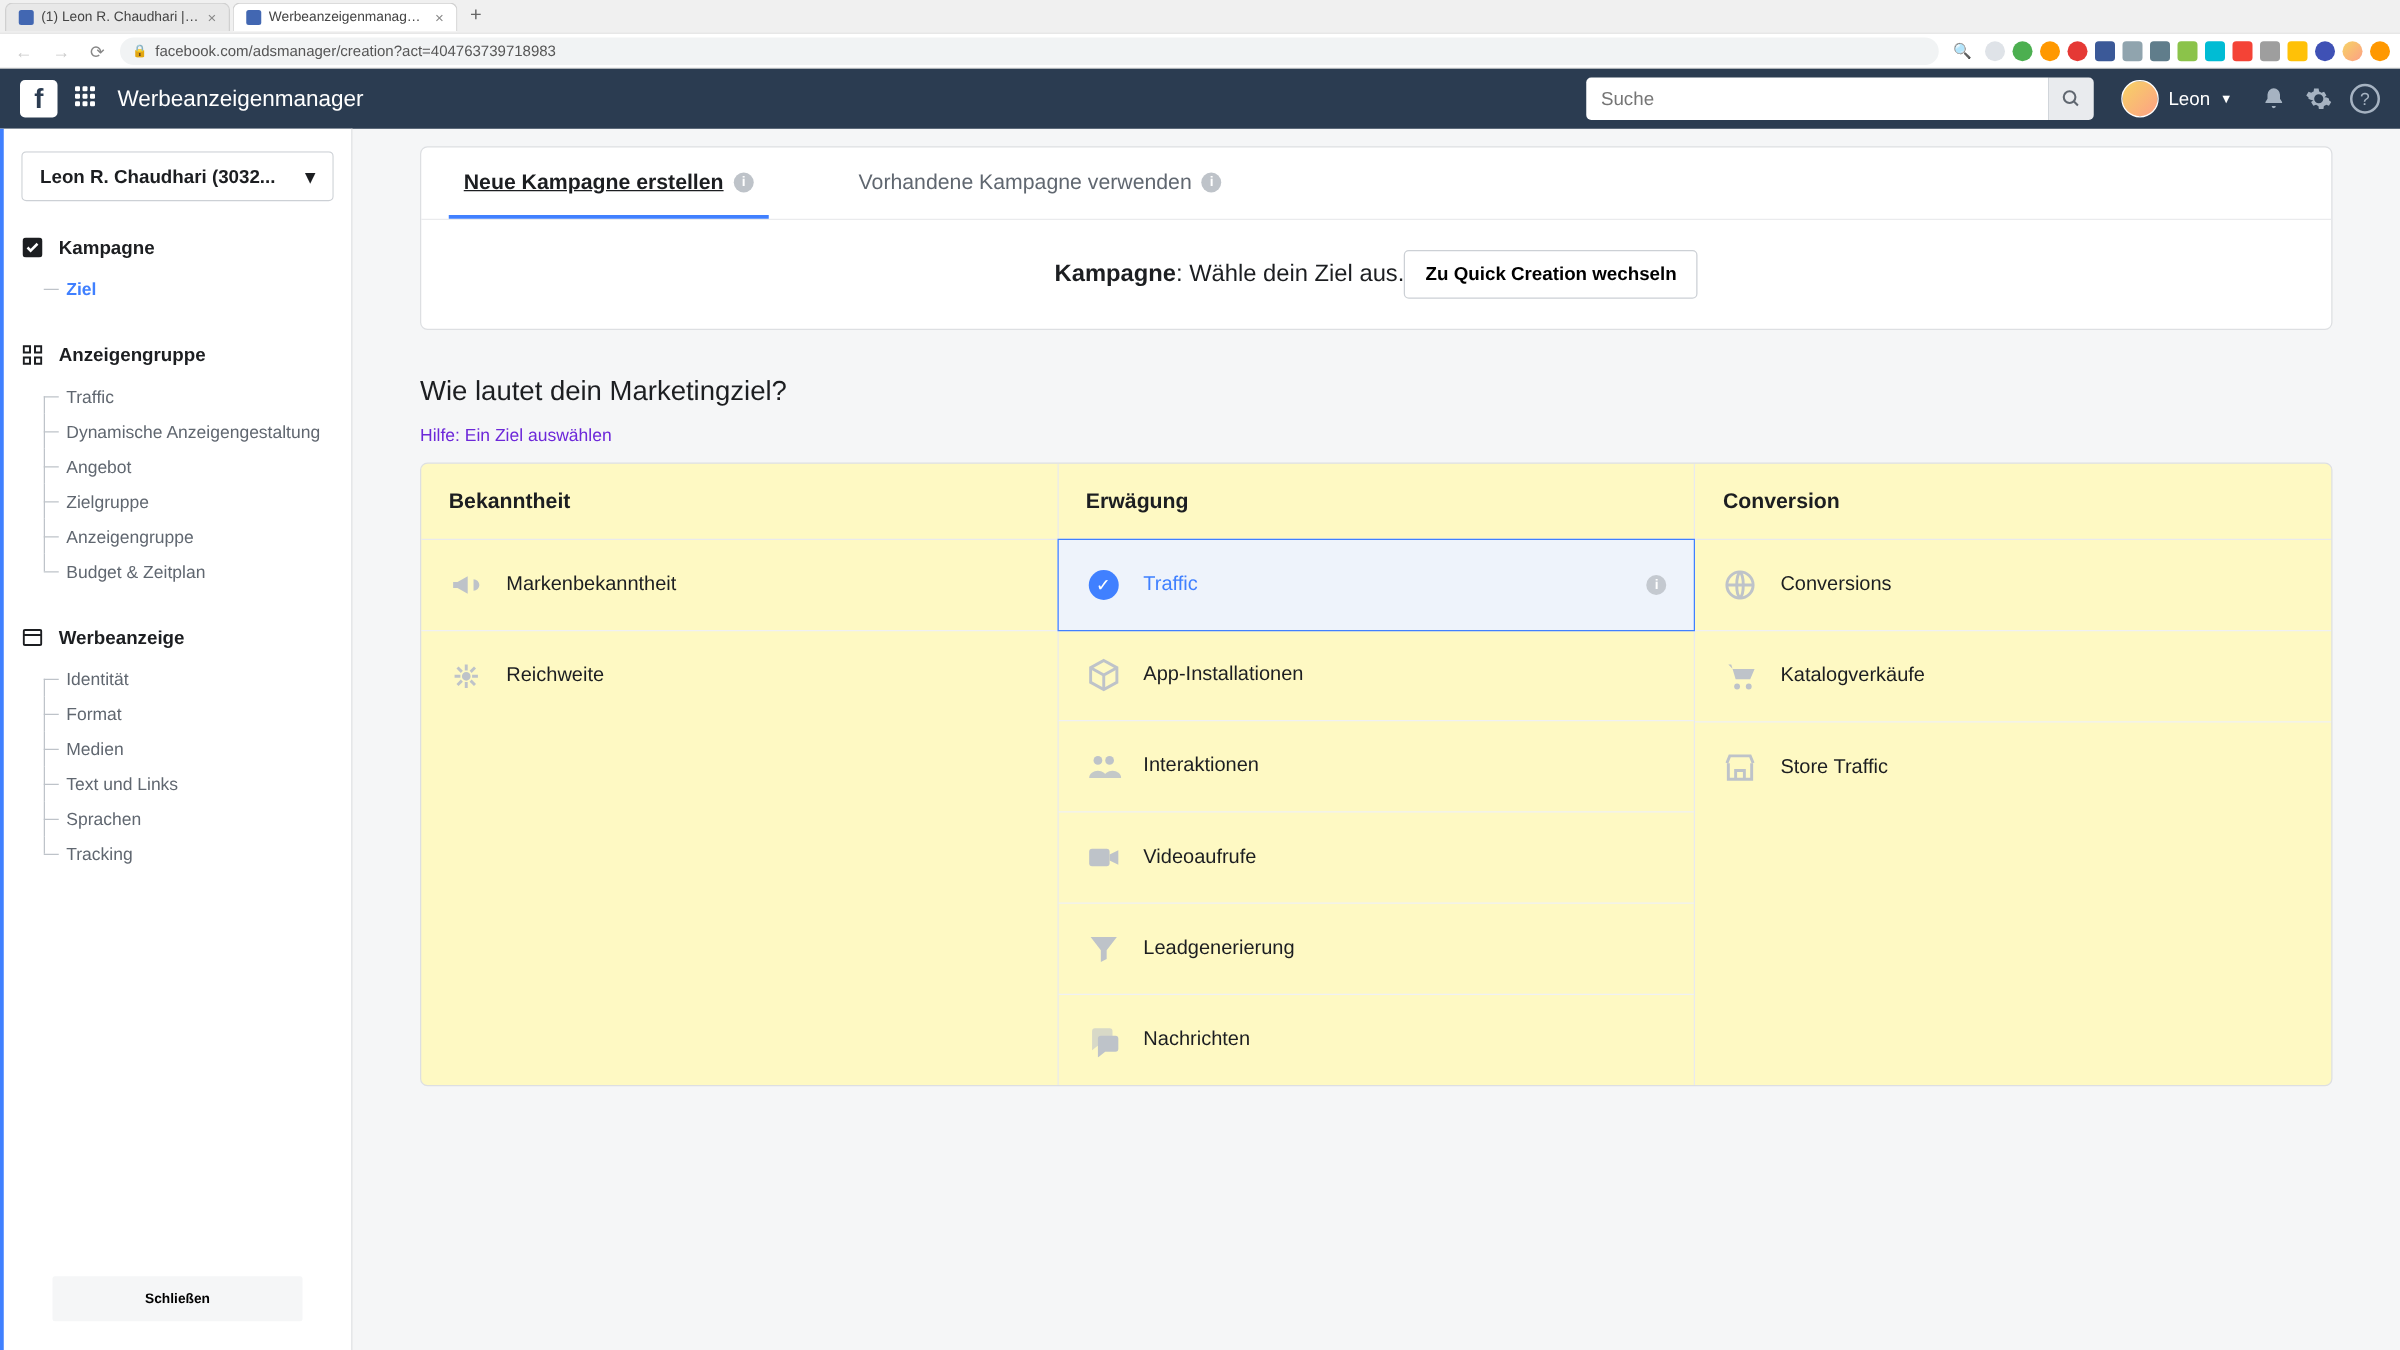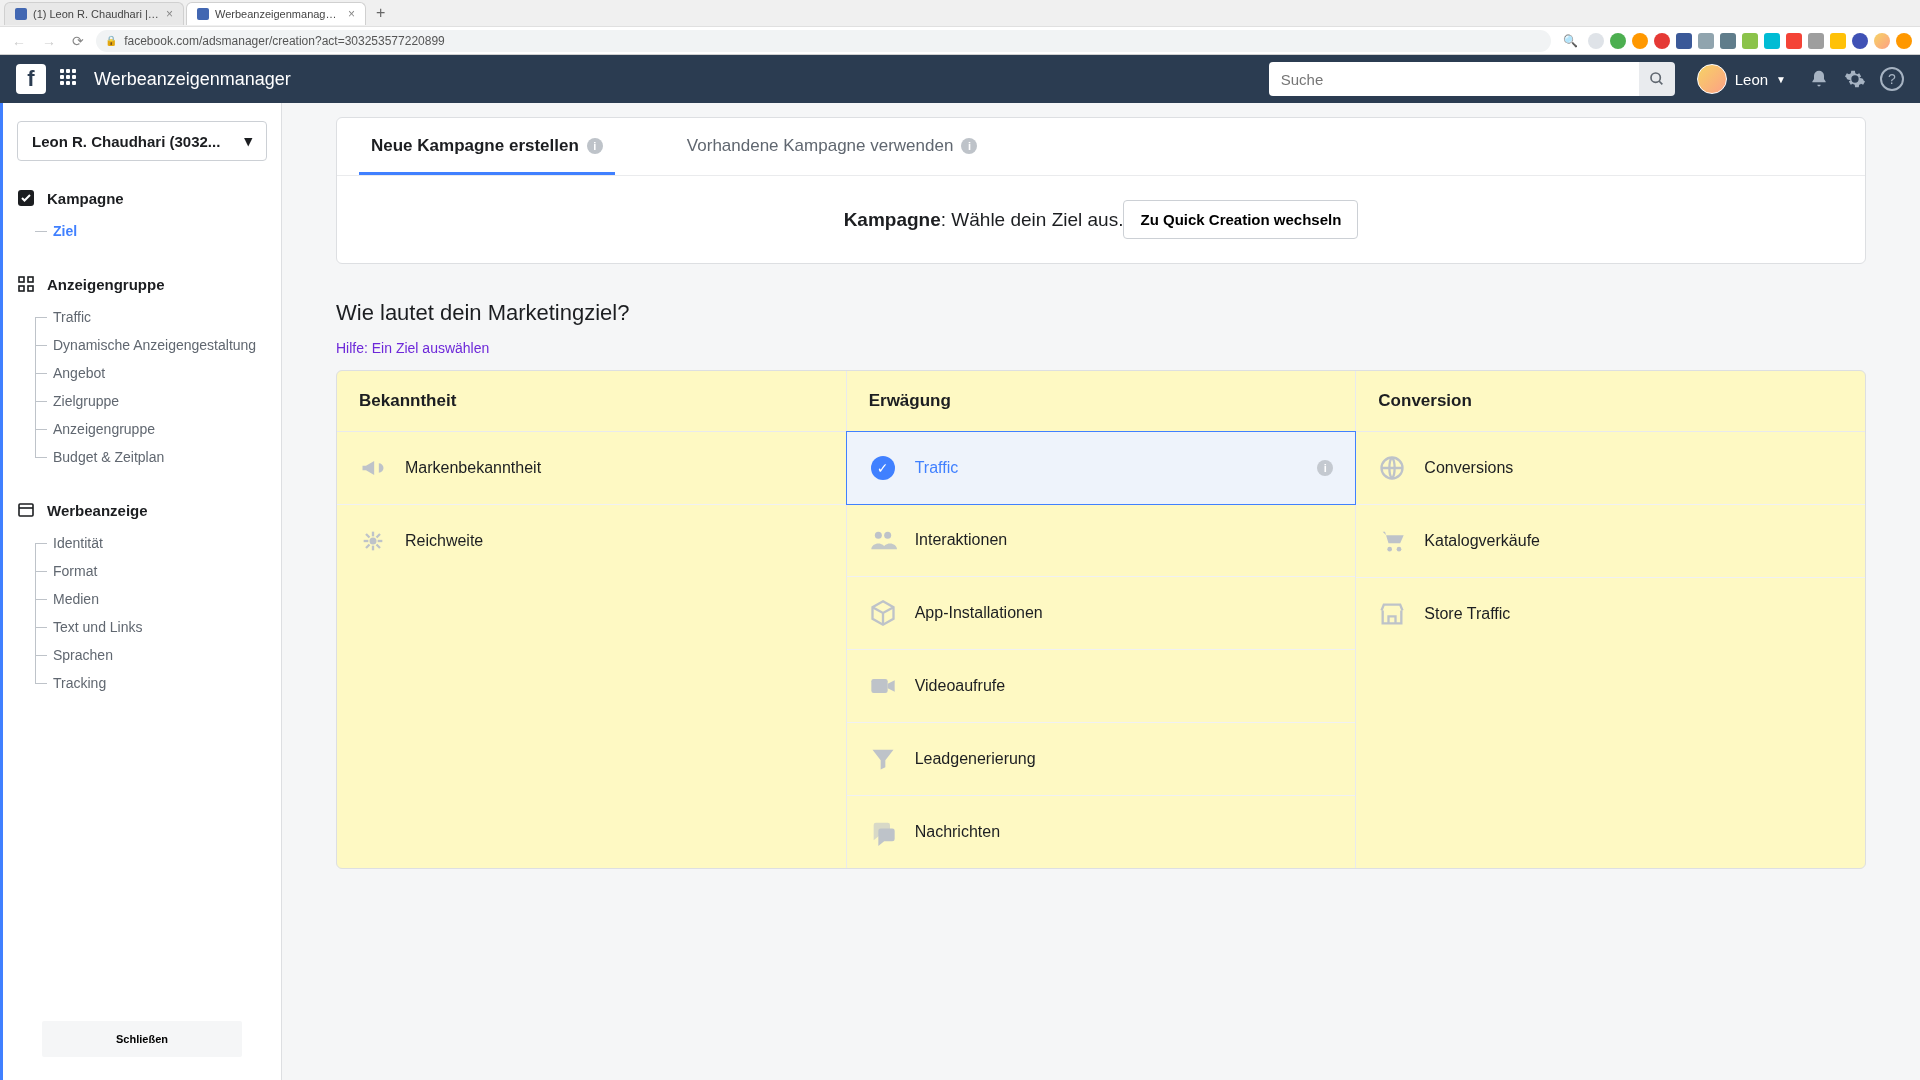--- a/index.html
+++ b/index.html
@@ -58,21 +58,21 @@
 
   .close-bar { padding: 12px 0; }
   .close-btn { width: 80%; margin: 0 auto; display:block; background: #f5f6f7; border: none; padding: 12px; font-size: 11px; font-weight: 600; cursor:pointer; border-radius:2px; }
 
   
   .main { flex: 1; overflow-y: auto; padding: 0 54px 40px; }
   .card { background: #fff; border: 1px solid #dddfe2; border-radius: 6px; margin-top: 14px; }
   .tab-header { display: flex; padding: 0 22px; border-bottom: 1px solid #eaebed; }
   .ctab { padding: 18px 12px 16px; font-size: 17px; color: #606770; display:flex; align-items:center; gap:8px; cursor:pointer; border-bottom: 3px solid transparent; margin-right: 60px; }
   .ctab.active { color: #1c1e21; font-weight: 600; border-bottom-color: #4080ff; }
-  .ctab.active span:first-child { font-weight:600; }
+  .ctab.active span:first-child { font-weight:600;text-decoration:underline; }
   .info-i { width:16px; height:16px; border-radius:50%; background:#bec3c9; color:#fff; font-size:11px; display:inline-flex; align-items:center; justify-content:center; font-weight:bold; font-style:normal; }
 
   .card-body { padding: 24px 22px; display:flex; justify-content:center; align-items:center; }
   .objective-line { font-size: 19px; color:#1c1e21; }
   .objective-line b { font-weight: 700; }
   .quick-btn { background:#fff; border:1px solid #ccd0d5; border-radius:4px; padding:10px 16px; font-size:15px; font-weight:600; cursor:pointer; }
 
   .question-row { display:flex; align-items:baseline; gap:14px; margin-top: 36px; margin-bottom: 14px; flex-direction: column; }
   .question { font-size: 22px; color:#1c1e21; }
   .help-link { font-size: 14px; color:#6d28d9; cursor:pointer; }
@@ -107,21 +107,21 @@
       <span class="tab-close">×</span>
     </div>
     <span class="new-tab">+</span>
   </div>
   <div class="addr-row">
     <span class="nav-btn disabled">←</span>
     <span class="nav-btn disabled">→</span>
     <span class="nav-btn">⟳</span>
     <div class="url-bar">
       <span class="lock">🔒</span>
-      <span>facebook.com/adsmanager/creation?act=303253577220899</span>
+      <span>facebook.com/adsmanager/creation?act=404763739718983</span>
     </div>
     <div class="ext-icons">
       <span class="nav-btn" style="font-size:12px;">🔍</span>
       <span class="ext-icon" style="background:#dfe3e8;"></span>
       <span class="ext-icon" style="background:#4caf50;"></span>
       <span class="ext-icon" style="background:#ff9800;"></span>
       <span class="ext-icon" style="background:#e53935;"></span>
       <span class="ext-icon" style="background:#3b5998; border-radius:3px;"></span>
       <span class="ext-icon" style="background:#90a4ae; border-radius:3px;"></span>
       <span class="ext-icon" style="background:#607d8b; border-radius:3px;"></span>
@@ -309,36 +309,36 @@
         <div class="goal-col-head">Erwägung</div>
         <div class="goal-item selected">
           <span class="gicon">
             <span class="check-circle">✓</span>
           </span>
           <span>Traffic</span>
           <span class="tail-info info-i" style="background:#c4c9d0;">i</span>
         </div>
         <div class="goal-item">
           <span class="gicon">
+            <svg width="28" height="28" viewBox="0 0 24 24" fill="none" stroke="currentColor" stroke-width="2">
+                <path d="M12 2l9 5v10l-9 5-9-5V7l9-5z"></path>
+                <path d="M3 7l9 5 9-5M12 12v10"></path>
+              </svg>
+          </span>
+          <span>App-Installationen</span>
+        </div>
+        <div class="goal-item">
+          <span class="gicon">
             <svg width="28" height="28" viewBox="0 0 24 24" fill="currentColor">
                 <circle cx="8" cy="8" r="3"></circle>
                 <circle cx="16" cy="8" r="3"></circle>
                 <path d="M2 20c0-3 3-5 6-5s6 2 6 5H2zm10 0c0-3 3-5 6-5s6 2 6 5H12z" opacity="0.9"></path>
               </svg>
           </span>
           <span>Interaktionen</span>
-        </div>
-        <div class="goal-item">
-          <span class="gicon">
-            <svg width="28" height="28" viewBox="0 0 24 24" fill="none" stroke="currentColor" stroke-width="2">
-                <path d="M12 2l9 5v10l-9 5-9-5V7l9-5z"></path>
-                <path d="M3 7l9 5 9-5M12 12v10"></path>
-              </svg>
-          </span>
-          <span>App-Installationen</span>
         </div>
         <div class="goal-item">
           <span class="gicon">
             <svg width="28" height="28" viewBox="0 0 24 24" fill="currentColor">
                 <rect x="2" y="6" width="14" height="12" rx="2"></rect>
                 <path d="M16 10l6-3v10l-6-3z"></path>
               </svg>
           </span>
           <span>Videoaufrufe</span>
         </div>

